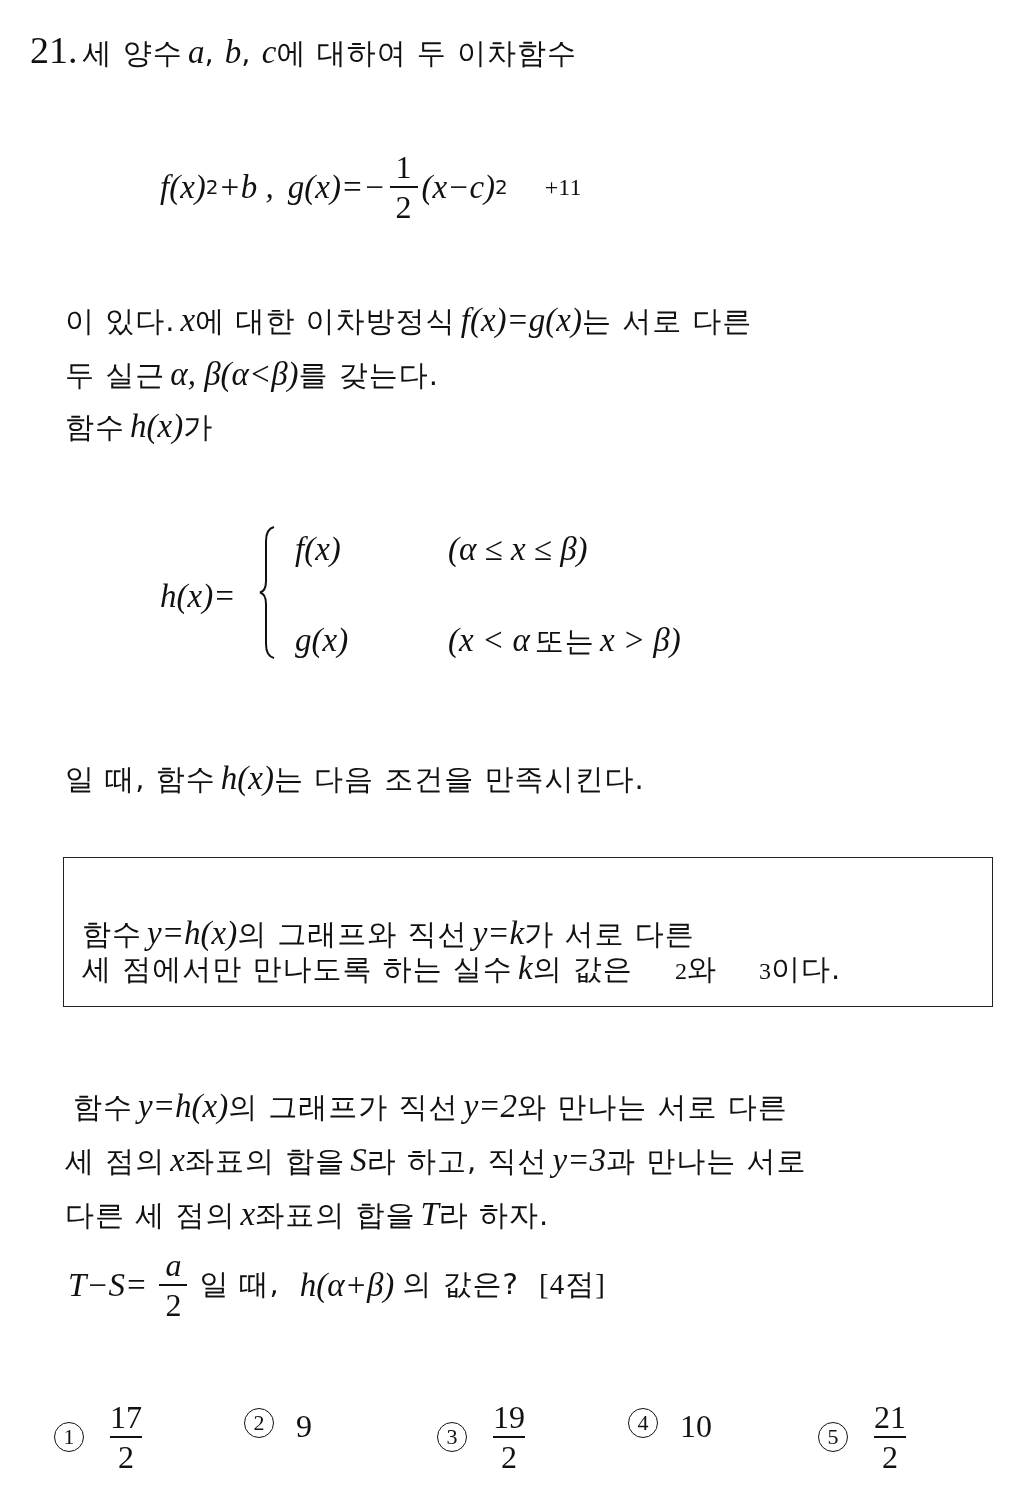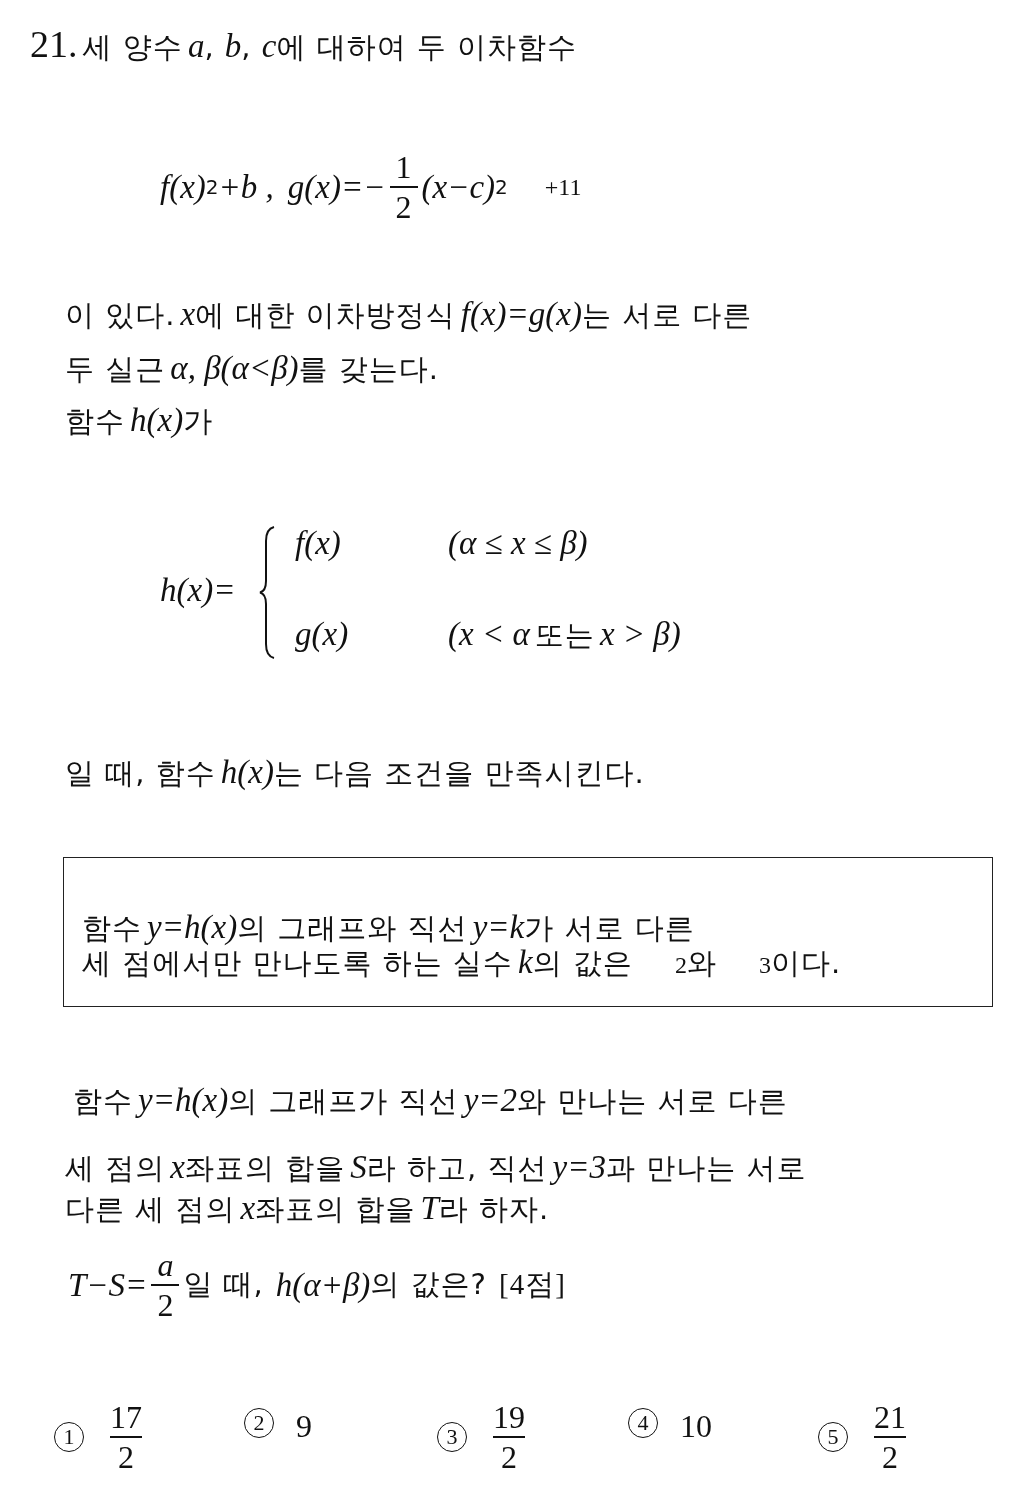--- a/index.html
+++ b/index.html
@@ -4,21 +4,21 @@
   <style>
     html, body { margin: 0; padding: 0; background: #ffffff; }
     body {
       width: 1014px; height: 1506px; position: relative; overflow: hidden;
       color: #111111;
       font-family: "DejaVu Sans", sans-serif;
     }
     .kr { font-family: "DejaVu Sans", sans-serif; font-size: 29px; letter-spacing: 1px; }
     .m { font-family: "Liberation Serif", "DejaVu Serif", serif; font-style: italic; font-size: 33px; }
     .mr { font-family: "Liberation Serif", "DejaVu Serif", serif; font-style: normal; font-size: 24px; margin-left: 37px; }
-    .line { position: absolute; white-space: nowrap; line-height: 40px; }
+    .line { position: absolute; white-space: nowrap; line-height: 52px; }
     .qnum { font-family: "Liberation Serif", serif; font-size: 38px; }
     .frac { display: inline-flex; flex-direction: column; align-items: center; vertical-align: middle; margin: 0 4px; }
     .frac .num, .frac .den { font-family: "Liberation Serif", serif; font-size: 32px; line-height: 34px; font-style: normal; }
     .frac .num.it { font-style: italic; }
     .frac .bar { width: 100%; min-width: 28px; border-top: 2px solid #111; margin: 2px 0; }
     sup { font-size: 20px; font-style: normal; vertical-align: 14px; }
     .box {
       position: absolute; left: 63px; top: 857px; width: 930px; height: 150px;
       border: 1.5px solid #222; box-sizing: border-box;
     }
@@ -112,33 +112,33 @@
   <span class="m">k</span><span class="kr">의 값은</span>
   <span class="mr">2</span><span class="kr">와</span>
   <span class="mr">3</span><span class="kr">이다.</span>
 </div>
 
 <div class="line" style="left:65px; top:1080px;margin-left:8px;">
   <span class="kr">함수</span>
   <span class="m">y=h(x)</span><span class="kr">의 그래프가 직선</span>
   <span class="m">y=2</span><span class="kr">와 만나는 서로 다른</span>
 </div>
-<div class="line" style="left:65px; top:1134px;margin-top:13px;">
+<div class="line" style="left:65px; top:1134px;">
   <span class="kr">세 점의</span>
   <span class="m">x</span><span class="kr">좌표의 합을</span>
   <span class="m">S</span><span class="kr">라 하고, 직선</span>
   <span class="m">y=3</span><span class="kr">과 만나는 서로</span>
 </div>
 <div class="line" style="left:65px; top:1188px;">
   <span class="kr">다른 세 점의</span>
   <span class="m">x</span><span class="kr">좌표의 합을</span>
   <span class="m">T</span><span class="kr">라 하자.</span>
 </div>
 
-<div class="line" style="left:68px; top:1248px; display:flex; align-items:center; line-height:normal;">
+<div class="line" style="left:68px; top:1248px; display:flex; align-items:center; line-height:normal;gap:8px;">
   <span class="m">T−S=</span>
   <span class="frac">
     <span class="num it">a</span>
     <span class="bar"></span>
     <span class="den">2</span>
   </span>
   <span class="kr" style="margin-right:12px;">일 때,</span>
   <span class="m">h(α+β)</span>
   <span class="kr" style="margin-left:0;">의 값은?</span>
   <span class="kr" style="margin-left:12px;font-family:Liberation Serif, serif;">[4점]</span>

